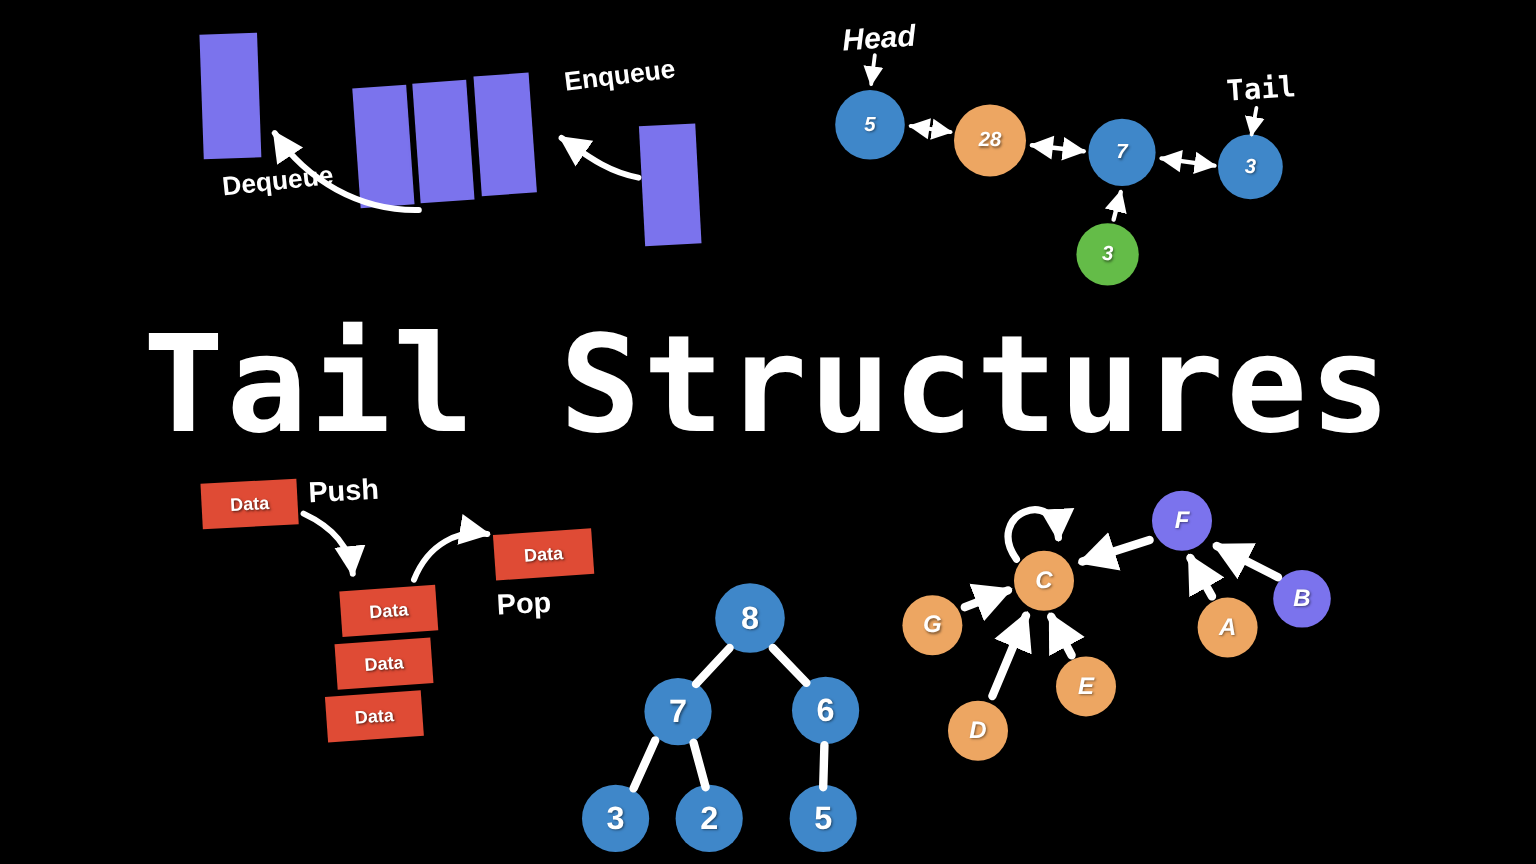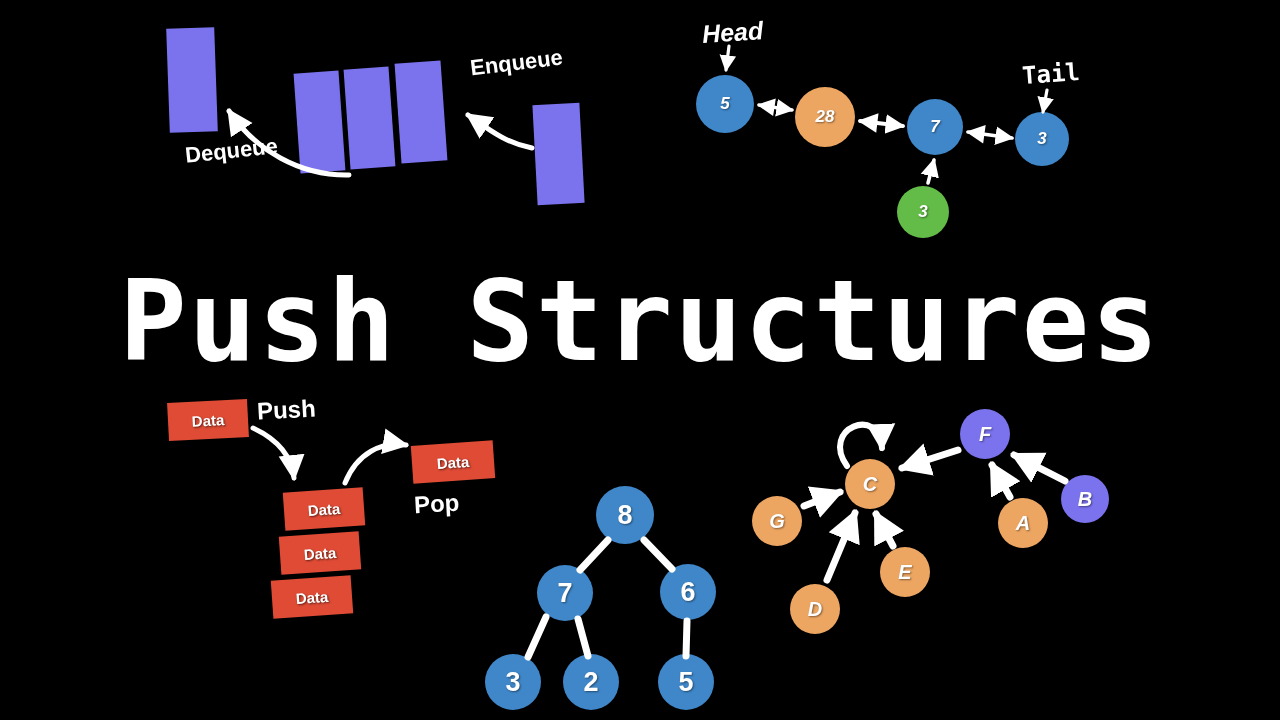--- a/index.html
+++ b/index.html
@@ -126,21 +126,21 @@
   <div class="node node-ll" style="left:1015px;top:112px;width:54px;height:54px;background:#3f87c9;">
     <span>3</span>
   </div>
   <div class="node node-ll" style="left:897px;top:186px;width:52px;height:52px;background:#64bc48;">
     <span>3</span>
   </div>
 
   <div class="lbl lbl-italic" style="left:702px;top:18px;font-size:25px;transform:rotate(-4deg);">Head</div>
   <div class="lbl lbl-mono" style="left:1022px;top:60px;font-size:24px;transform:rotate(-4deg);">Tail</div>
 
-  <div id="title">Push Structures</div>
+  <div id="title">Tail Structures</div>
 
   <div class="sbox" style="left:168px;top:401px;width:80px;height:38px;transform:rotate(-3deg);">
     <span>Data</span>
   </div>
   <div class="sbox" style="left:412px;top:443px;width:82px;height:38px;transform:rotate(-4deg);">
     <span>Data</span>
   </div>
   <div class="sbox" style="left:284px;top:490px;width:80px;height:38px;transform:rotate(-4deg);">
     <span>Data</span>
   </div>

